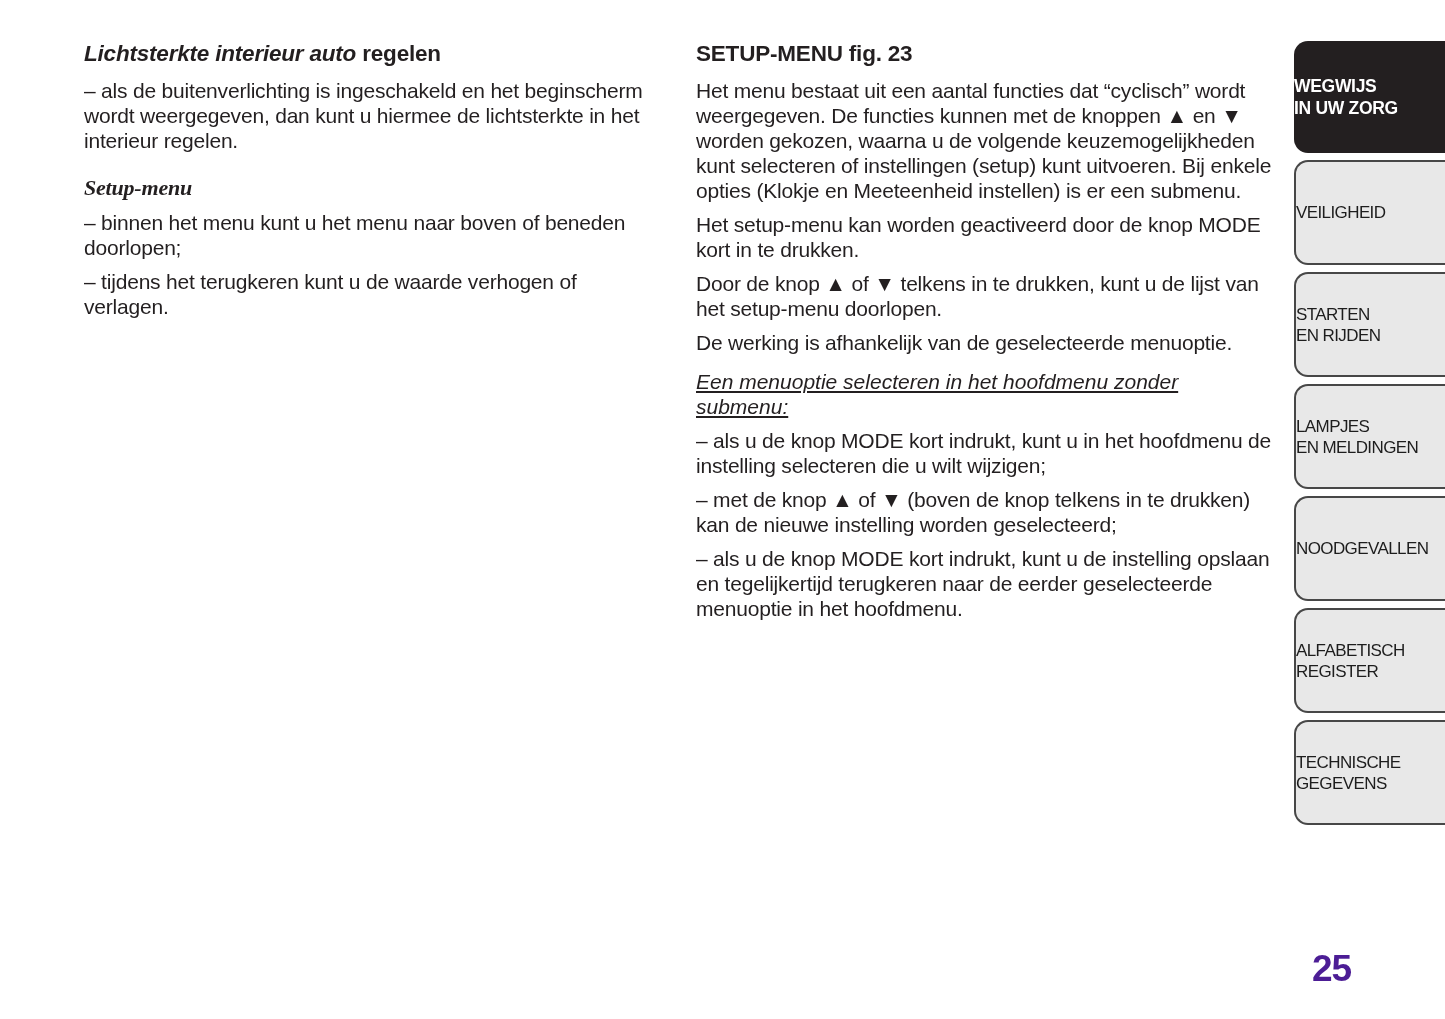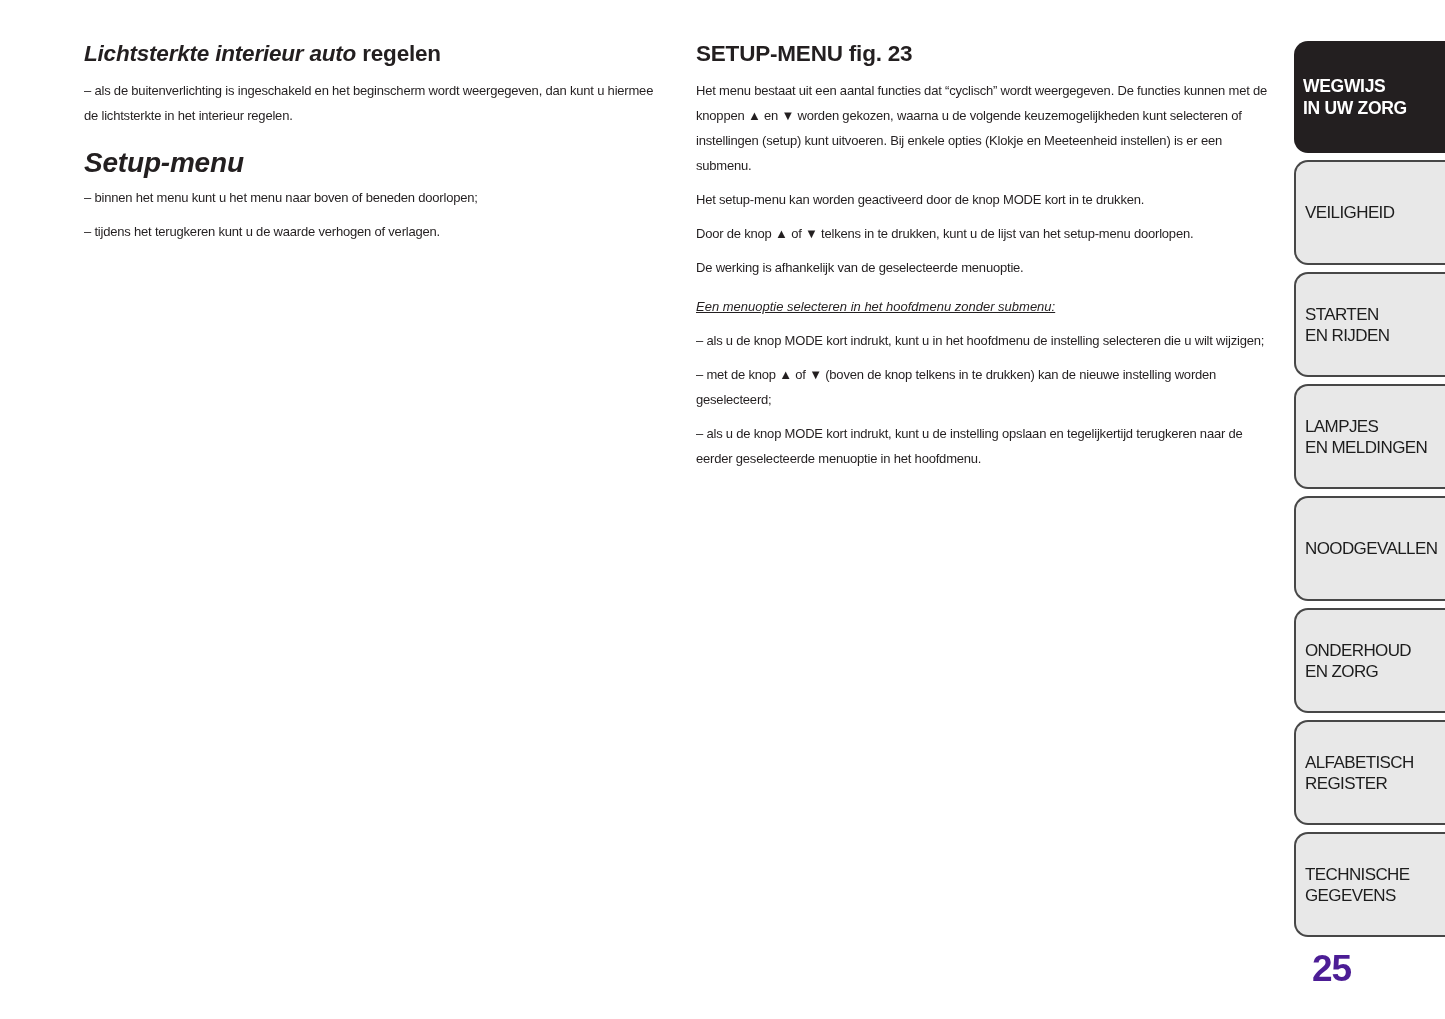--- a/index.html
+++ b/index.html
@@ -14,39 +14,40 @@
     border-radius: 18px;
   }
 
   
   .col { position: absolute; top: 40px; }
   .col-left  { left: 84px;  width: 570px; }
   .col-right { left: 696px; width: 578px; }
 
   .col p {
     margin: 0 0 9px 0;
-    font-size: 13px;
+    font-size: 21px;
     line-height: 25px;
     letter-spacing: -0.2px;
   }
   h2.heading {
     margin: 0 0 11px 0;
     font-size: 22.5px;
     line-height: 27px;
     font-weight: bold;
     letter-spacing: -0.2px;
   }
   h2.heading .it { font-style: italic; }
   h3.subheading {
     margin: 22px 0 9px 0;
-    font-size: 28px;
+    font-size: 22px;
     line-height: 26px;
     font-weight: bold;
     font-style: italic;
     letter-spacing: -0.2px;
+    font-family: Liberation Serif, serif;
   }
   p.lead-italic {
     font-style: italic;
     margin-top: 14px;
     letter-spacing: 0;
     text-decoration: underline;
   }
 
   
   .sidebar {
@@ -61,21 +62,20 @@
   .tab {
     box-sizing: border-box;
     height: 105px;
     background: #e8e8e8;
     border: 2px solid #474747;
     border-right: none;
     border-radius: 14px 0 0 14px;
     display: flex;
     flex-direction: column;
     justify-content: center;
-    padding-left: 9px;
     color: #1d1d1d;
     font-size: 17px;
     line-height: 21px;
     letter-spacing: -0.6px;
   }
   .tab.active {
     height: 112px;
     background: #231f20;
     border: none;
     color: #ffffff;
@@ -137,24 +137,20 @@
     </div>
     <div class="tab">
       <span class="line">LAMPJES</span>
       <span class="line">EN MELDINGEN</span>
     </div>
     <div class="tab">
       <span class="line">NOODGEVALLEN</span>
       <span class="line"></span>
     </div>
     <div class="tab">
-      <span class="line">ONDERHOUD</span>
-      <span class="line">EN ZORG</span>
-    </div>
-    <div class="tab">
       <span class="line">ALFABETISCH</span>
       <span class="line">REGISTER</span>
     </div>
     <div class="tab">
       <span class="line">TECHNISCHE</span>
       <span class="line">GEGEVENS</span>
     </div>
   </nav>
 
   <div class="page-number">25</div>

